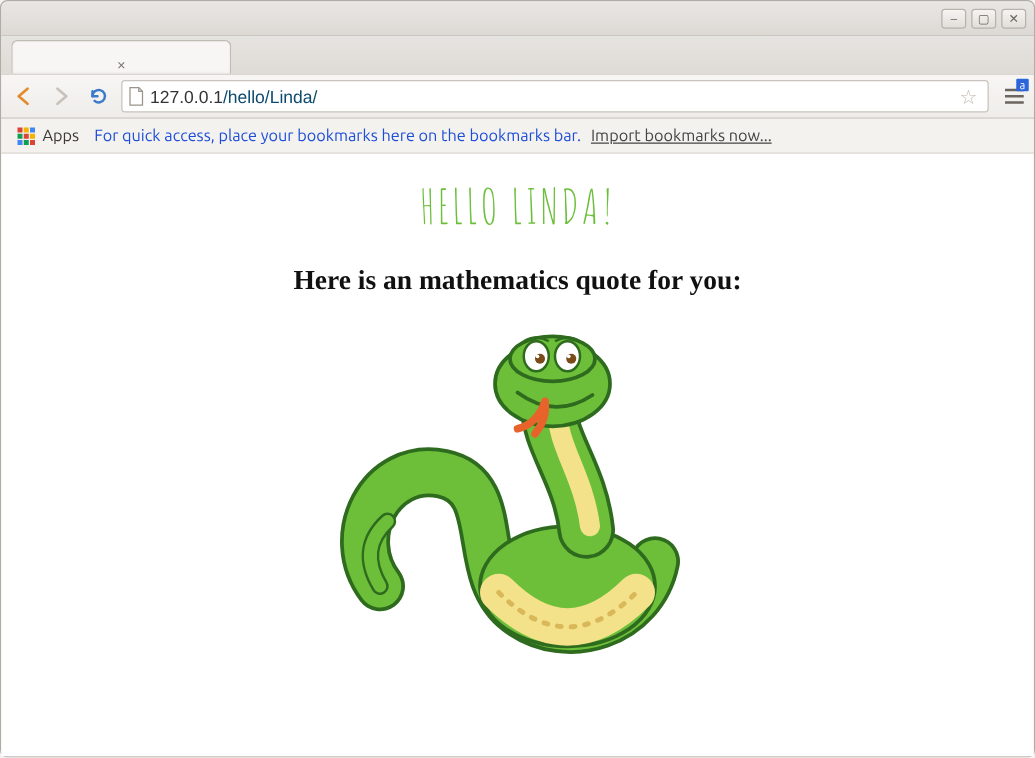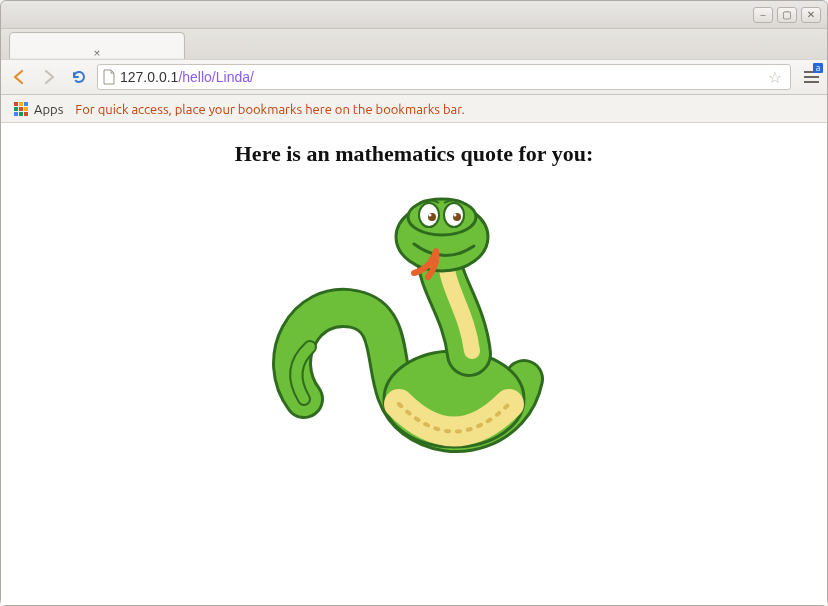--- a/index.html
+++ b/index.html
@@ -10,29 +10,29 @@
   .tabstrip { height: 30px; display:flex; align-items:flex-end; padding: 0 8px; background: linear-gradient(#e6e4e0,#dedbd6); }
   .tab { position: relative; height: 27px; min-width: 176px; background: #f7f6f4; border: 1px solid #bfbab3; border-bottom: none; border-radius: 5px 5px 0 0; display:flex; align-items:center; padding: 0 8px; gap:6px; box-shadow: 0 -1px 2px rgba(0,0,0,0.05) inset; flex-direction: column; }
   .tab .favicon { width:14px; height:14px; }
   .tab .title { font-size:12px; color:#4d4a44; flex:1; white-space:nowrap; overflow:hidden; text-overflow:ellipsis; }
   .tab .close { font-size:13px; color:#7b766e; }
   .toolbar { height: 36px; background: linear-gradient(#f7f6f4,#efedea); border-top:1px solid #d8d4ce; border-bottom:1px solid #c9c5be; display:flex; align-items:center; padding: 0 6px; gap:6px; }
   .nav-btn { width:24px; height:24px; display:flex; align-items:center; justify-content:center; border-radius:3px; }
   .omnibox { flex:1; height:26px; background:#fff; border:1px solid #c8c4bd; border-radius:3px; display:flex; align-items:center; padding:0 4px; gap:4px; }
   .omnibox .doc-icon { width:14px; height:16px; }
   .omnibox .addr { flex:1; font-size:14px; color:#333; font-family: Arial, sans-serif; white-space:nowrap; overflow:hidden; }
-  .omnibox .addr .path { color:#8b5cf6;margin-top:40px; }
+  .omnibox .addr .path { color:#0c4a6e;margin-top:40px; }
   .omnibox .star { color:#bfbab2; font-size:16px; padding:0 4px; }
   .chrome-menu { width:20px; height:24px; display:flex; flex-direction:column; justify-content:center; align-items:center; gap:3px; margin-left:4px; position:relative; }
   .chrome-menu .bar { width:15px; height:2px; background:#6a665f; }
   .chrome-menu .badge { position:absolute; top:-2px; right:-2px; width:10px; height:10px; font-size:9px; line-height:10px; text-align:center; color:#fff; background:#2b66da; border-radius:1px; }
   .bookmarks-bar { height:28px; background:#f4f2ef; border-bottom:1px solid #d6d2cb; display:flex; align-items:center; padding:0 8px; gap:8px; font-size:13px; color:#3d3a34; }
   .apps-btn { display:flex; align-items:center; gap:5px; padding:2px 4px; border-radius:3px; }
   .apps-grid { width:16px; height:16px; }
-  .bm-hint { color:#c2410c; }
+  .bm-hint { color:#1d4ed8; }
   .bm-link { color:#444; text-decoration: underline; cursor:pointer; }
   .viewport { flex:1; background:#fff; overflow:auto; padding: 18px 14px 8px; text-align:center; }
   .hello { font-family: "Amatic SC","Comic Sans MS",cursive; font-variant: small-caps; letter-spacing:2px; font-size:38px; color:#6bbf3a; font-weight:400; margin-bottom:22px; text-transform: uppercase; }
   .subhead { font-family: Georgia, "Times New Roman", serif; font-size:22px; font-weight:bold; color:#111; margin-bottom:22px; }
   .quote { font-family: Georgia, "Times New Roman", serif; font-size:13.5px; color:#222; line-height:1.4; max-width:790px; margin:0 auto 18px; }
   .snake-wrap { display:flex; justify-content:center; }
   .snake { width:300px; height:280px; }
 </style>
 </head>
 <body>
@@ -108,23 +108,25 @@
         <rect x="1" y="6" width="4" height="4" fill="#0f9d58"></rect>
           <rect x="6" y="6" width="4" height="4" fill="#db4437"></rect>
           <rect x="11" y="6" width="4" height="4" fill="#f4b400"></rect>
         <rect x="1" y="11" width="4" height="4" fill="#4285f4"></rect>
           <rect x="6" y="11" width="4" height="4" fill="#0f9d58"></rect>
           <rect x="11" y="11" width="4" height="4" fill="#db4437"></rect>
       </svg>
       <span>Apps</span>
     </div>
     <span class="bm-hint">For quick access, place your bookmarks here on the bookmarks bar.</span>
+    <span class="bm-link">Import bookmarks now...</span>
   </div>
 
   <div class="viewport">
+    <div class="hello">Hello Linda!</div>
     <div class="subhead">Here is an mathematics quote for you:</div>
     <div class="snake-wrap">
       <svg class="snake" viewBox="0 0 300 280">
 
         <path d="M40 210 C 10 170, 40 110, 90 120 C 140 130, 110 200, 150 230 C 190 260, 250 240, 260 190" fill="none" stroke="#2f6b1e" stroke-width="40" stroke-linecap="round"></path>
         <path d="M40 210 C 10 170, 40 110, 90 120 C 140 130, 110 200, 150 230 C 190 260, 250 240, 260 190" fill="none" stroke="#6dbf3a" stroke-width="34" stroke-linecap="round"></path>
 
         <ellipse cx="190" cy="210" rx="70" ry="48" fill="#6dbf3a" stroke="#2f6b1e" stroke-width="3"></ellipse>
         <path d="M135 215 q55 55 110 0" fill="none" stroke="#f4e28a" stroke-width="30" stroke-linecap="round"></path>
         <path d="M135 215 q55 55 110 0" fill="none" stroke="#d9b85a" stroke-width="4" stroke-dasharray="3 8" stroke-linecap="round"></path>

